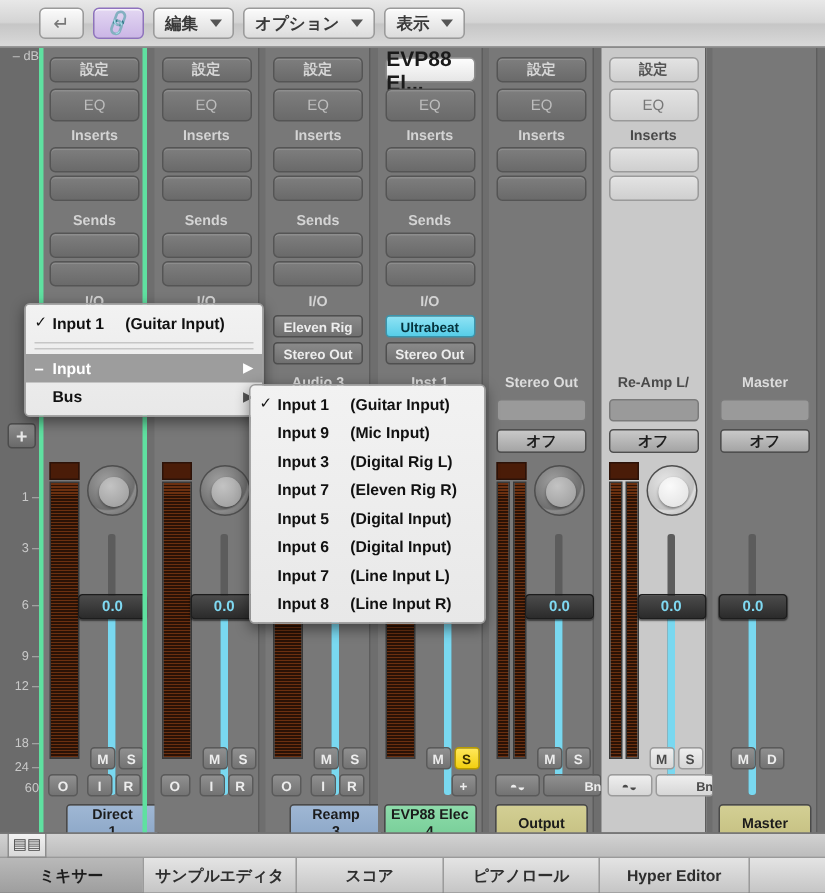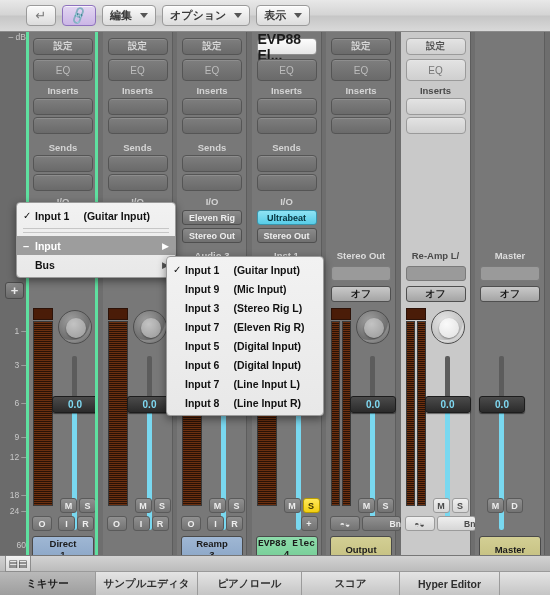--- a/index.html
+++ b/index.html
@@ -156,22 +156,22 @@
   .minibtn.solo{ background:linear-gradient(to bottom,#ffe85a,#f2cf11); color:#3a3000; border-color:#b99c00;}
   .minibtn.wide{ width:30px; font-size:8.5px;}
   .minibtn.bnce{ width:30px; font-size:8.5px;padding-left:37px;}
 
   .namebox{
     position:absolute; left:4px; width:62px; height:26px;
     border:1px solid #4a4a4a; border-radius:3px;
     display:flex; flex-direction:column; align-items:center; justify-content:center;
     font-size:9.5px; font-weight:bold; color:#1b1b1b; line-height:11px;
   }
-  .namebox.blue{ background:linear-gradient(to bottom,#9fb7d4,#8aa5c6); }
-  .namebox.green{ background:linear-gradient(to bottom,#8edcab,#74cc95);font-family:Liberation Mono, monospace; }
+  .namebox.blue{ background:linear-gradient(to bottom,#9fb7d4,#8aa5c6);margin-left:12px; }
+  .namebox.green{ background:linear-gradient(to bottom,#8edcab,#74cc95); }
   .namebox.olive{ background:linear-gradient(to bottom,#d3cf94,#c4bf80); }
 
   
   .tabbar{
     position:absolute; left:0; top:555px; width:550px; height:40px;
     background:linear-gradient(to bottom,#d8d8d8,#bdbdbd);
     border-top:1px solid #777;
   }
   .tabtopstrip{
     position:absolute; left:0; top:0; width:550px; height:16px;
@@ -247,21 +247,21 @@
       <div class="plusbtn">+</div>
       <div class="stick" style="top:0px;">– dB</div>
       <div class="scaleTicks" id="ticks">
           <div class="stick" style="top: 22px;">1<i>–</i></div>
           <div class="stick" style="top: 56px;">3<i>–</i></div>
           <div class="stick" style="top: 94px;">6<i>–</i></div>
           <div class="stick" style="top: 128px;">9<i>–</i></div>
           <div class="stick" style="top: 148px;">12<i>–</i></div>
           <div class="stick" style="top: 186px;">18<i>–</i></div>
           <div class="stick" style="top: 202px;">24<i>–</i></div>
-          <div class="stick" style="top: 216px; margin-top: 20px;">60</div>
+          <div class="stick" style="top: 216px;">60</div>
         </div>
     </div>
 
     <div class="strips" id="strips">
         <div class="strip focus" style="left: 0px;">
           <div class="slotbtn" style="top:6px;">設定</div>
           <div class="slotbtn eqbtn" style="top:27px;">EQ</div>
           <div class="sectionlbl" style="top:53px;">Inserts</div>
           <div class="slotbtn empty" style="top:66px;">.</div>
           <div class="slotbtn empty" style="top:85px;">.</div>
@@ -455,21 +455,21 @@
           <span class="mparen">(Guitar Input)</span>
         </div>
         <div class="mitem">
           <span class="mcheck"></span>
           <span class="mlabel">Input 9</span>
           <span class="mparen">(Mic Input)</span>
         </div>
         <div class="mitem">
           <span class="mcheck"></span>
           <span class="mlabel">Input 3</span>
-          <span class="mparen">(Stereo Rig L)</span>
+          <span class="mparen">(Digital Rig L)</span>
         </div>
         <div class="mitem">
           <span class="mcheck"></span>
           <span class="mlabel">Input 7</span>
           <span class="mparen">(Eleven Rig R)</span>
         </div>
         <div class="mitem">
           <span class="mcheck"></span>
           <span class="mlabel">Input 5</span>
           <span class="mparen">(Digital Input)</span>
@@ -495,25 +495,25 @@
   <div class="tabbar">
     <div class="tabtopstrip"></div>
     <div class="listicon">▤▤</div>
     <div class="tabs" id="tabs">
         <div class="tab active" style="width:96px;">
           <span>ミキサー</span>
         </div>
         <div class="tab" style="width:102px;">
           <span>サンプルエディタ</span>
         </div>
+        <div class="tab" style="width:98px;">
+          <span>スコア</span>
+        </div>
         <div class="tab" style="width:104px;">
           <span>ピアノロール</span>
-        </div>
-        <div class="tab" style="width:98px;">
-          <span>スコア</span>
         </div>
         <div class="tab" style="width:100px;">
           <span>Hyper Editor</span>
         </div>
         <div class="tab filler"></div>
       </div>
   </div>
 
 </div>
 

